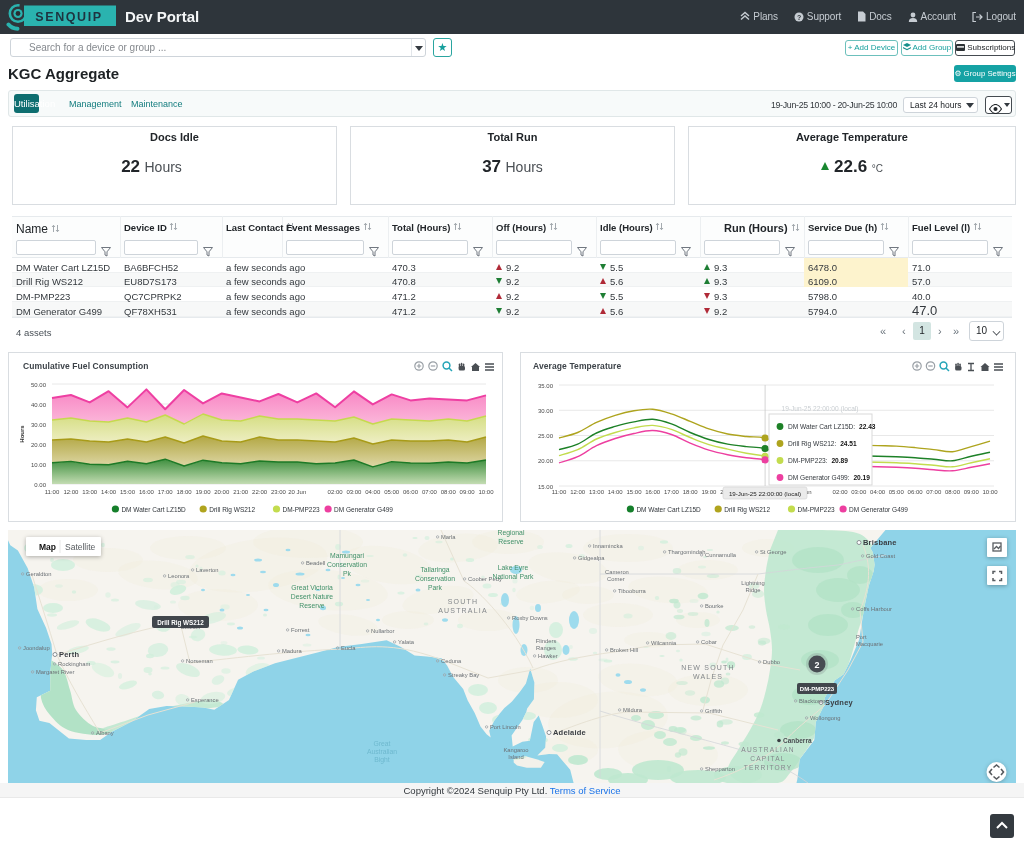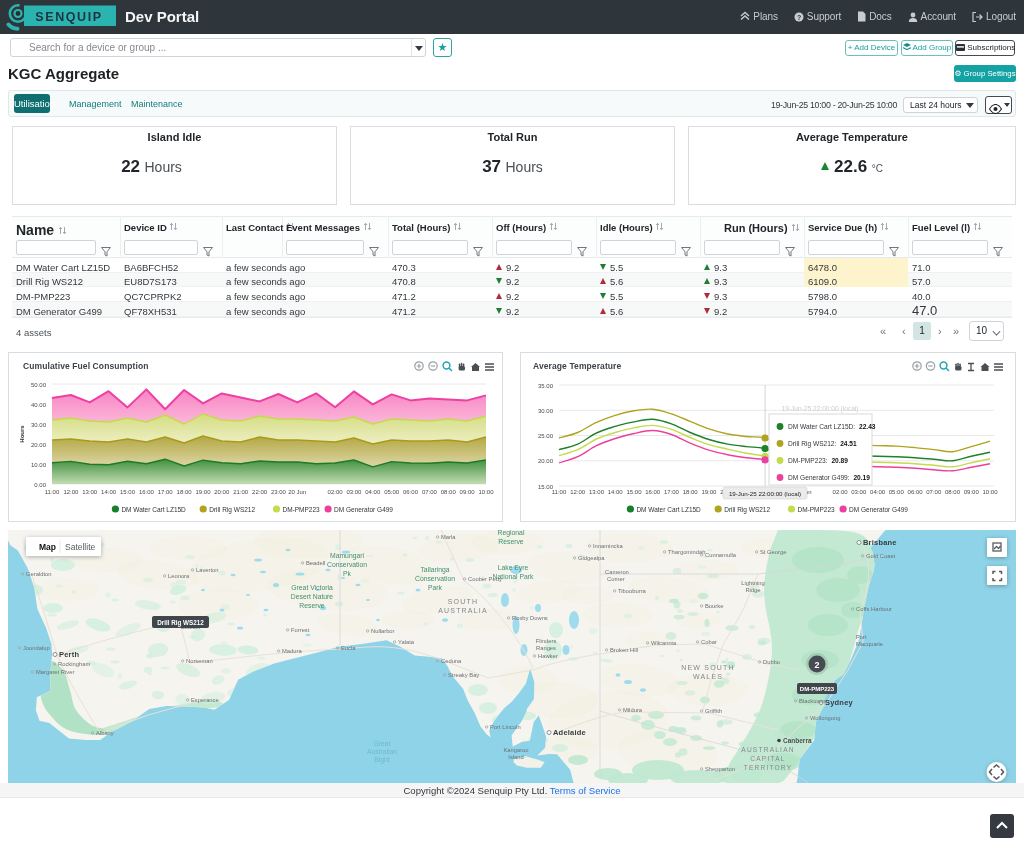--- a/index.html
+++ b/index.html
@@ -57,52 +57,52 @@
       <path d="M4,0 L8,2 L4,4 L0,2 Z" fill="#148f8b"></path>
       <path d="M0,4 L4,6 L8,4 L8,5.2 L4,7.2 L0,5.2 Z" fill="#148f8b"></path>
     </svg> Add Group</div>
 <div class="abs" style="left:955px;top:40px;width:60px;height:16px;border:1px solid #454b51;border-radius:3px;background:#fff;color:#212529;font-size:8px;text-align:center;line-height:14px;white-space:nowrap"><svg width="9" height="7" viewBox="0 0 9 7" style="vertical-align:-1px">
       <rect x="0" y="0" width="9" height="7" rx="1" fill="#2b3034"></rect>
       <rect x="1" y="2.2" width="7" height="1.4" fill="#fff"></rect>
     </svg> Subscriptions</div>
 <div class="abs" style="left:8px;top:65px;font-size:15px;font-weight:bold;color:#1d2124">KGC Aggregate</div>
 <div class="abs" style="left:954px;top:65px;width:62px;height:17px;border-radius:3px;background:#15a2a4;color:#fff;font-size:7.8px;text-align:center;line-height:17px;white-space:nowrap">⚙ Group Settings</div>
 <div class="abs" style="left:8px;top:90px;width:1008px;height:27px;background:#f7fafa;border:1px solid #e0e7e8;border-radius:3px"></div>
-<div class="abs" style="left:14px;top:94px;width:36px;height:19px;background:#0e6e70;border-radius:3px;color:#fff;font-size:9.5px;text-align:center;line-height:19px">Utilisation</div>
+<div class="abs" style="left:14px;top:94px;width:25px;height:19px;background:#0e6e70;border-radius:3px;color:#fff;font-size:9.5px;text-align:center;line-height:19px">Utilisation</div>
 <div class="abs" style="left:69px;top:99px;font-size:9px;color:#127c7e">Management</div>
 <div class="abs" style="left:131px;top:99px;font-size:9px;color:#127c7e">Maintenance</div>
 <div class="abs" style="left:757px;top:100px;width:140px;text-align:right;font-size:8.8px;letter-spacing:-0.3px;color:#33383d;white-space:nowrap">19-Jun-25 10:00 - 20-Jun-25 10:00</div>
 <div class="abs" style="left:903px;top:97px;width:75px;height:16px;border:1px solid #ced4da;border-radius:3px;background:#fff;font-size:8.5px;color:#212529;line-height:14px;padding-left:6px">Last 24 hours</div>
 <div class="abs" style="left:966px;top:103px;width:0;height:0;border-left:4px solid transparent;border-right:4px solid transparent;border-top:5px solid #343a40"></div>
 <div class="abs" style="left:985px;top:96px;width:27px;height:18px;border:1px solid #454b51;border-radius:3px;background:#fff"></div>
 <div class="abs" style="left:989px;top:100px"><svg width="13" height="10" viewBox="0 0 13 10">
       <path d="M0.5,5 C2.5,1.8 4.4,0.5 6.5,0.5 C8.6,0.5 10.5,1.8 12.5,5 C10.5,8.2 8.6,9.5 6.5,9.5 C4.4,9.5 2.5,8.2 0.5,5 Z" fill="none" stroke="#212529" stroke-width="1.2"></path>
       <circle cx="6.5" cy="5" r="2" fill="#212529"></circle>
     </svg></div>
 <div class="abs" style="left:1004px;top:103px;width:0;height:0;border-left:3.5px solid transparent;border-right:3.5px solid transparent;border-top:4.5px solid #343a40"></div>
 <div class="abs" style="left:12px;top:126px;width:325px;height:79px;border:1px solid #d9dde1;background:#fff"></div>
-<div class="abs" style="left:12px;top:131px;width:325px;text-align:center;font-size:11px;font-weight:bold;color:#212529">Island Idle</div>
+<div class="abs" style="left:12px;top:131px;width:325px;text-align:center;font-size:11px;font-weight:bold;color:#212529">Docs Idle</div>
 <div class="abs" style="left:12px;top:157px;width:279px;text-align:center"><span style="font-size:17px;font-weight:bold;color:#212529">22</span> <span style="font-size:14px;color:#4a4f54">Hours</span></div>
 <div class="abs" style="left:350px;top:126px;width:325px;height:79px;border:1px solid #d9dde1;background:#fff"></div>
 <div class="abs" style="left:350px;top:131px;width:325px;text-align:center;font-size:11px;font-weight:bold;color:#212529">Total Run</div>
 <div class="abs" style="left:350px;top:157px;width:325px;text-align:center"><span style="font-size:17px;font-weight:bold;color:#212529">37</span> <span style="font-size:14px;color:#4a4f54">Hours</span></div>
 <div class="abs" style="left:688px;top:126px;width:328px;height:79px;border:1px solid #d9dde1;background:#fff"></div>
 <div class="abs" style="left:688px;top:131px;width:328px;text-align:center;font-size:11px;font-weight:bold;color:#212529">Average Temperature</div>
 <div class="abs" style="left:688px;top:157px;width:328px;text-align:center"><span style="display:inline-block;width:0;height:0;border-left:4.5px solid transparent;border-right:4.5px solid transparent;border-bottom:8px solid #18862f;margin-right:5px;vertical-align:2px"></span><span style="font-size:17px;font-weight:bold;color:#212529">22.6</span> <span style="font-size:10px;color:#4a4f54">°C</span></div>
 <div class="abs" style="left:12px;top:216px;width:1000px;height:42px;background:#fcfdfd;border-top:1px solid #e6eaed;border-bottom:1px solid #e6eaed"></div>
 <div class="abs" style="left:120px;top:216px;width:1px;height:42px;background:#eceff1"></div>
 <div class="abs" style="left:222px;top:216px;width:1px;height:42px;background:#eceff1"></div>
 <div class="abs" style="left:282px;top:216px;width:1px;height:42px;background:#eceff1"></div>
 <div class="abs" style="left:388px;top:216px;width:1px;height:42px;background:#eceff1"></div>
 <div class="abs" style="left:492px;top:216px;width:1px;height:42px;background:#eceff1"></div>
 <div class="abs" style="left:596px;top:216px;width:1px;height:42px;background:#eceff1"></div>
 <div class="abs" style="left:700px;top:216px;width:1px;height:42px;background:#eceff1"></div>
 <div class="abs" style="left:804px;top:216px;width:1px;height:42px;background:#eceff1"></div>
 <div class="abs" style="left:908px;top:216px;width:1px;height:42px;background:#eceff1"></div>
-<div class="abs" style="left:16px;top:222px;font-size:14px;font-weight:bold;color:#212529">Name <svg width="9" height="9" viewBox="0 0 9 9">
+<div class="abs" style="left:16px;top:222px;font-size:12px;font-weight:normal;color:#212529">Name <svg width="9" height="9" viewBox="0 0 9 9">
       <path d="M2.5,8 V1.5 M1,3 L2.5,1.3 L4,3" stroke="#9aa0a6" fill="none" stroke-width="0.9"></path>
       <path d="M6.5,1 V7.5 M5,6 L6.5,7.7 L8,6" stroke="#9aa0a6" fill="none" stroke-width="0.9"></path>
     </svg></div>
 <div class="abs" style="left:124px;top:222px;font-size:9.5px;font-weight:bold;color:#212529">Device ID <svg width="9" height="9" viewBox="0 0 9 9">
       <path d="M2.5,8 V1.5 M1,3 L2.5,1.3 L4,3" stroke="#9aa0a6" fill="none" stroke-width="0.9"></path>
       <path d="M6.5,1 V7.5 M5,6 L6.5,7.7 L8,6" stroke="#9aa0a6" fill="none" stroke-width="0.9"></path>
     </svg></div>
 <div class="abs" style="left:226px;top:222px;font-size:9.5px;font-weight:bold;color:#212529">Last Contact <svg width="9" height="9" viewBox="0 0 9 9">
       <path d="M2.5,8 V1.5 M1,3 L2.5,1.3 L4,3" stroke="#9aa0a6" fill="none" stroke-width="0.9"></path>
       <path d="M6.5,1 V7.5 M5,6 L6.5,7.7 L8,6" stroke="#9aa0a6" fill="none" stroke-width="0.9"></path>

